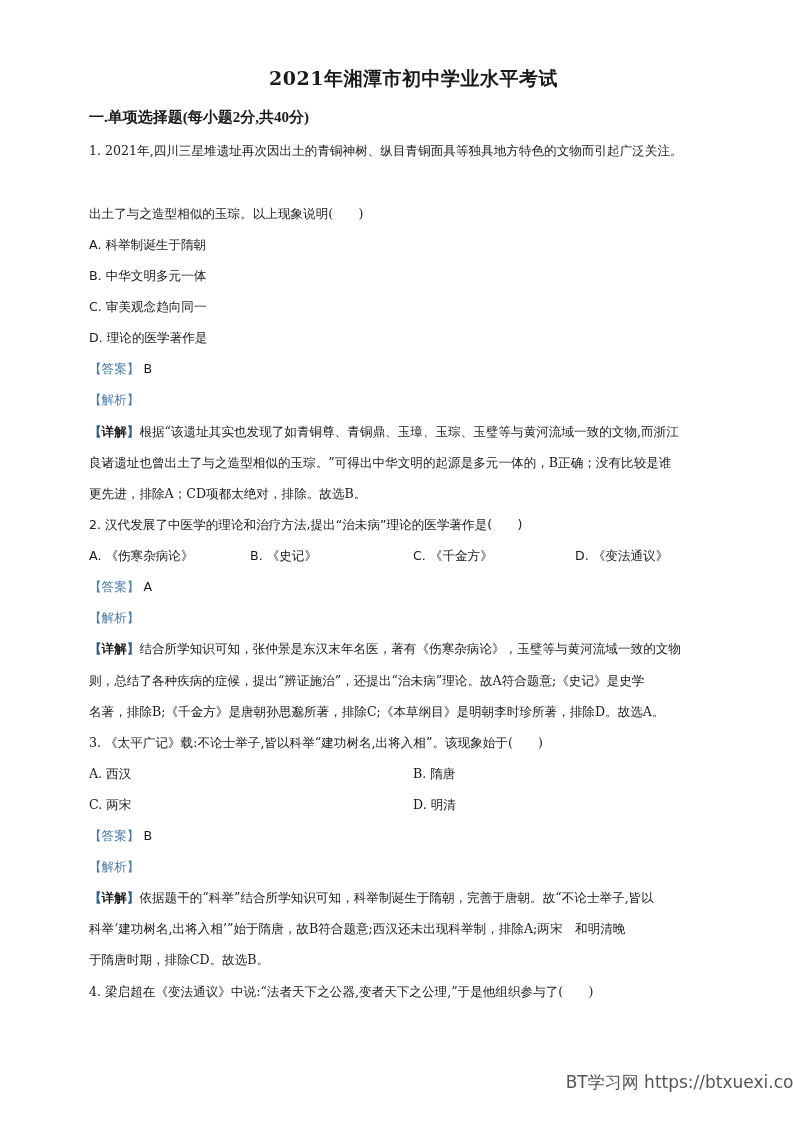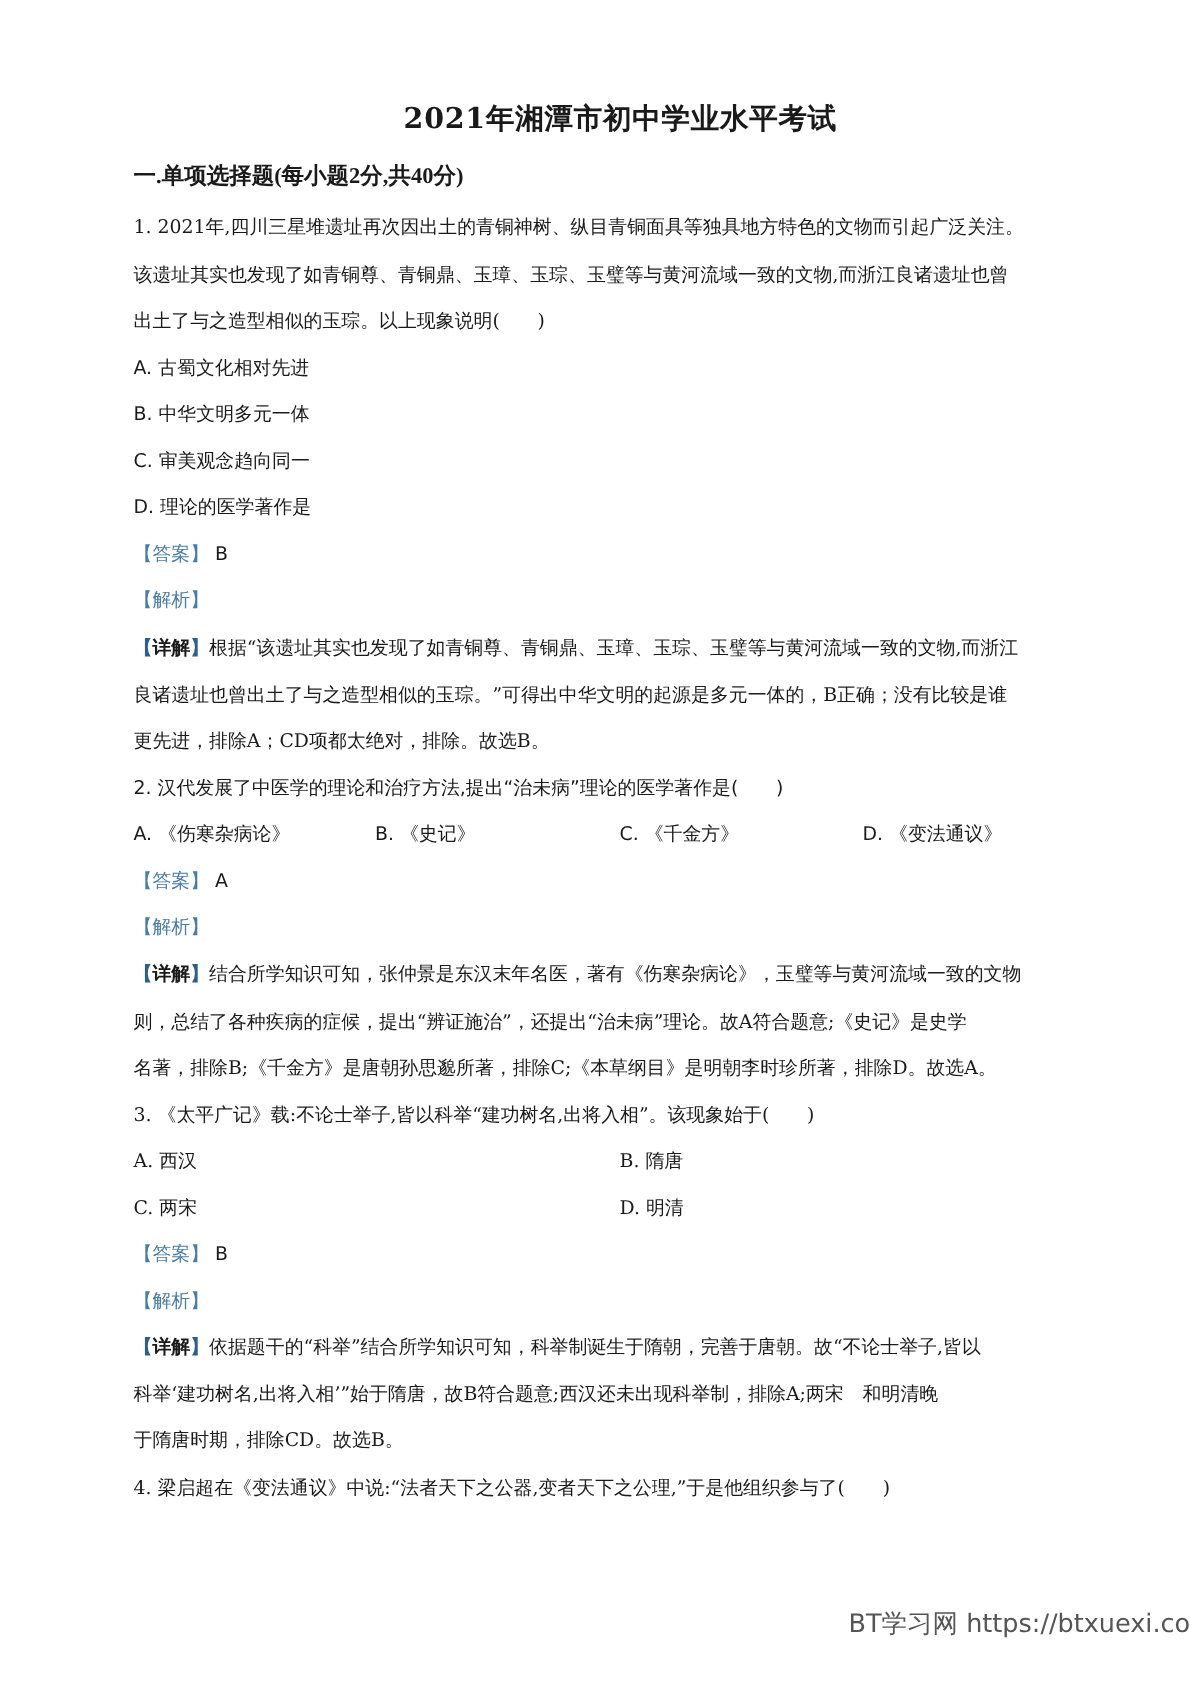--- a/index.html
+++ b/index.html
@@ -18,23 +18,22 @@
               font-family: "DejaVu Sans", "Liberation Sans", sans-serif; font-size: 17px; color: #555; }
   </style>
 </head>
 <body>
 
 <div class="page">
   <div class="title">2021年湘潭市初中学业水平考试</div>
   <div class="section">一.单项选择题(每小题2分,共40分)</div>
 
   <div class="line" style="top:143px">1. 2021年,四川三星堆遗址再次因出土的青铜神树、纵目青铜面具等独具地方特色的文物而引起广泛关注。</div>
-  <div class="line" style="top:175px">该遗址其实也发现了如青铜尊、青铜鼎、玉璋、玉琮、玉璧等与黄河流域一致的文物,而浙江良诸遗址也曾</div>
   <div class="line" style="top:206px">出土了与之造型相似的玉琮。以上现象说明(　　)</div>
-  <div class="line opt" style="top:237px">A.  古蜀文化相对先进</div>
+  <div class="line opt" style="top:237px">A.  科举制诞生于隋朝</div>
   <div class="line opt" style="top:268px">B.  中华文明多元一体</div>
   <div class="line opt" style="top:299px">C.  审美观念趋向同一</div>
   <div class="line opt" style="top:330px">D.  理论的医学著作是</div>
   <div class="line" style="top:361px">
     <span class="lbl">【</span><span class="lbl">答案</span><span class="lbl">】</span>
     <span class="ans-val">B</span>
   </div>
   <div class="line" style="top:392px">
     <span class="lbl">【</span><span class="lbl">解析</span><span class="lbl">】</span>
   </div>

